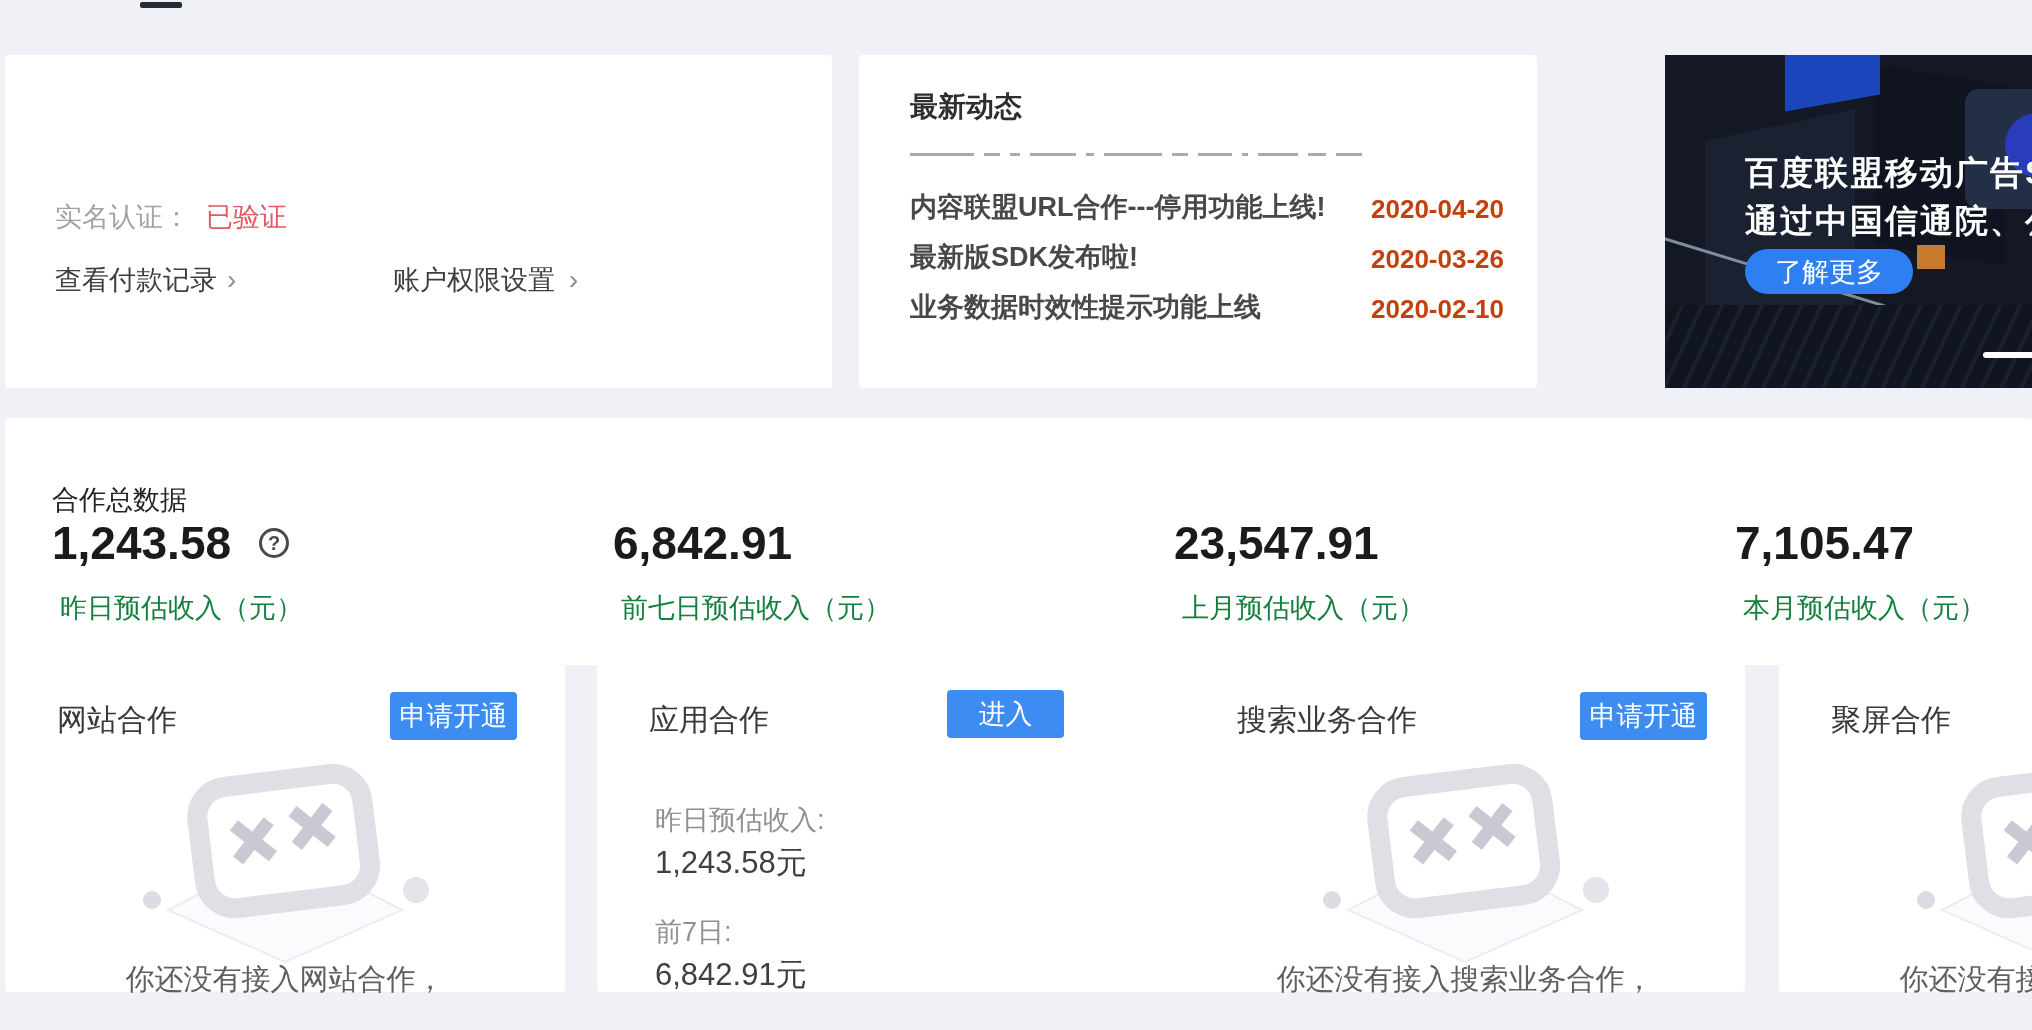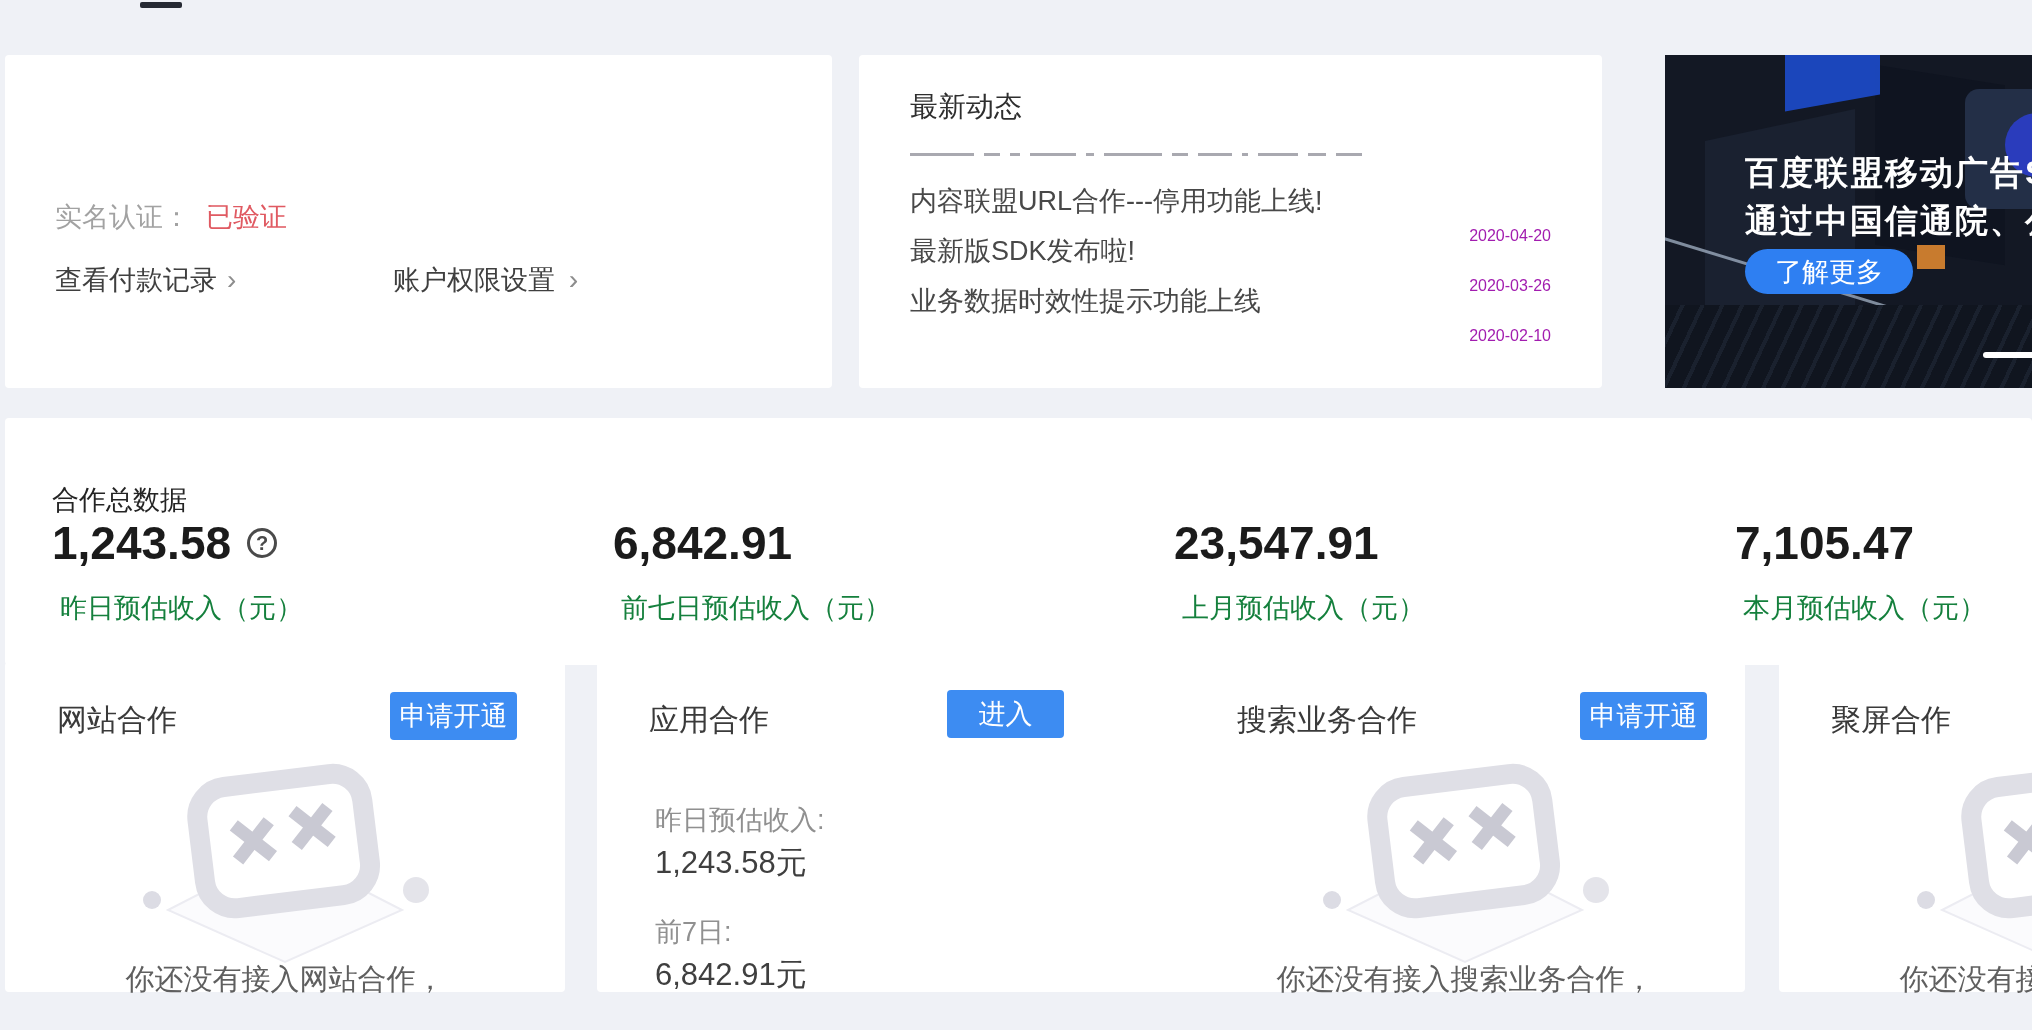--- a/index.html
+++ b/index.html
@@ -19,42 +19,42 @@
   #greeting-card { left:5px; top:55px; width:827px; height:333px; }
   .g-title { position:absolute; left:48px; top:48px; font-size:42px; font-weight:bold; color:#161616; letter-spacing:1px; }
   .g-real  { position:absolute; left:50px; top:144px; font-size:27px; color:#a2a2a2; }
   .g-real .status { color:#e05a62; margin-left:16px; }
   .g-link { position:absolute; top:207px; font-size:27px; color:#3f3f3f; cursor:pointer; }
   .g-link .chev { color:#8d8d8d; margin-left:10px; font-size:28px; }
   #g-link-pay { left:50px; }
   #g-link-perm { left:388px;font-family:Liberation Mono, monospace; }
 
   
-  #news-card { left:859px; top:55px; width:743px; height:333px; }
+  #news-card { left:859px; top:55px; width:678px; height:333px;font-weight:bold; }
   .n-title { position:absolute; left:51px; top:33px; font-size:28px; color:#2e2e2e; }
   .n-clip { position:absolute; left:51px; right:55px; top:88px; height:13px; overflow:hidden; white-space:nowrap; }
   .n-clip i { display:inline-block; height:4px; background:#9a9aa2; margin:5px 10px 0 0; opacity:.85; }
-  .n-row { position:absolute; left:51px; right:51px; height:42px; display:flex; justify-content:space-between; align-items:flex-start; cursor:pointer; }
+  .n-row { position:absolute; left:51px; right:33px; height:42px; display:flex; justify-content:space-between; align-items:flex-end; cursor:pointer; }
   .n-row .lbl { font-size:27px; color:#484848; }
-  .n-row .date { font-size:16px; color:#a21caf;margin-top:44px; }
+  .n-row .date { font-size:26px; color:#c2410c;margin-top:44px; }
 
   
   #banner { position:absolute; left:1665px; top:55px; width:470px; height:333px; background:#131824; overflow:hidden; cursor:pointer; }
   .b-shape { position:absolute; }
   .b-line1, .b-line2 { position:absolute; left:80px; font-size:33px; font-weight:bold; color:#ffffff; white-space:nowrap; z-index:3; letter-spacing:2px; }
   .b-line1 { top:96px; } .b-line2 { top:144px; }
   .b-cta { position:absolute; left:80px; top:194px; width:168px; height:45px; border-radius:24px;
            background:#2e7ff2; color:#fff; font-size:27px; display:flex; align-items:center; justify-content:center; z-index:3; cursor:pointer; }
   .b-ind { position:absolute; left:318px; top:297px; width:62px; height:6px; background:#ffffff; border-radius:3px; z-index:3; }
 
   
   #stats-card { left:5px; top:418px; width:2027px; height:247px; }
   .s-title { position:absolute; left:47px; top:48px; font-size:27px; color:#242424;margin-top:16px; }
   .stat { position:absolute; top:98px; }
-  .stat .num { display:flex; align-items:center; gap:16px; font-size:46px; font-weight:bold; color:#1b1b1b; }
+  .stat .num { display:flex; align-items:center; gap:28px; font-size:46px; font-weight:bold; color:#1b1b1b; }
   .stat .lbl { margin-top:20px; font-size:27px; color:#15803d;margin-left:8px; }
   .help { width:30px; height:30px; border:3px solid #4a4a4a; border-radius:50%; font-size:20px; font-weight:bold; color:#4a4a4a;
           display:flex; align-items:center; justify-content:center; cursor:pointer; }
 
   
   .biz-card { top:662px; height:330px; }
   #card-website { left:5px;   width:560px; }
   #card-app     { left:597px; width:632px; }
   #card-search  { left:1185px; width:560px; }
   #card-juping  { left:1779px; width:560px; }

